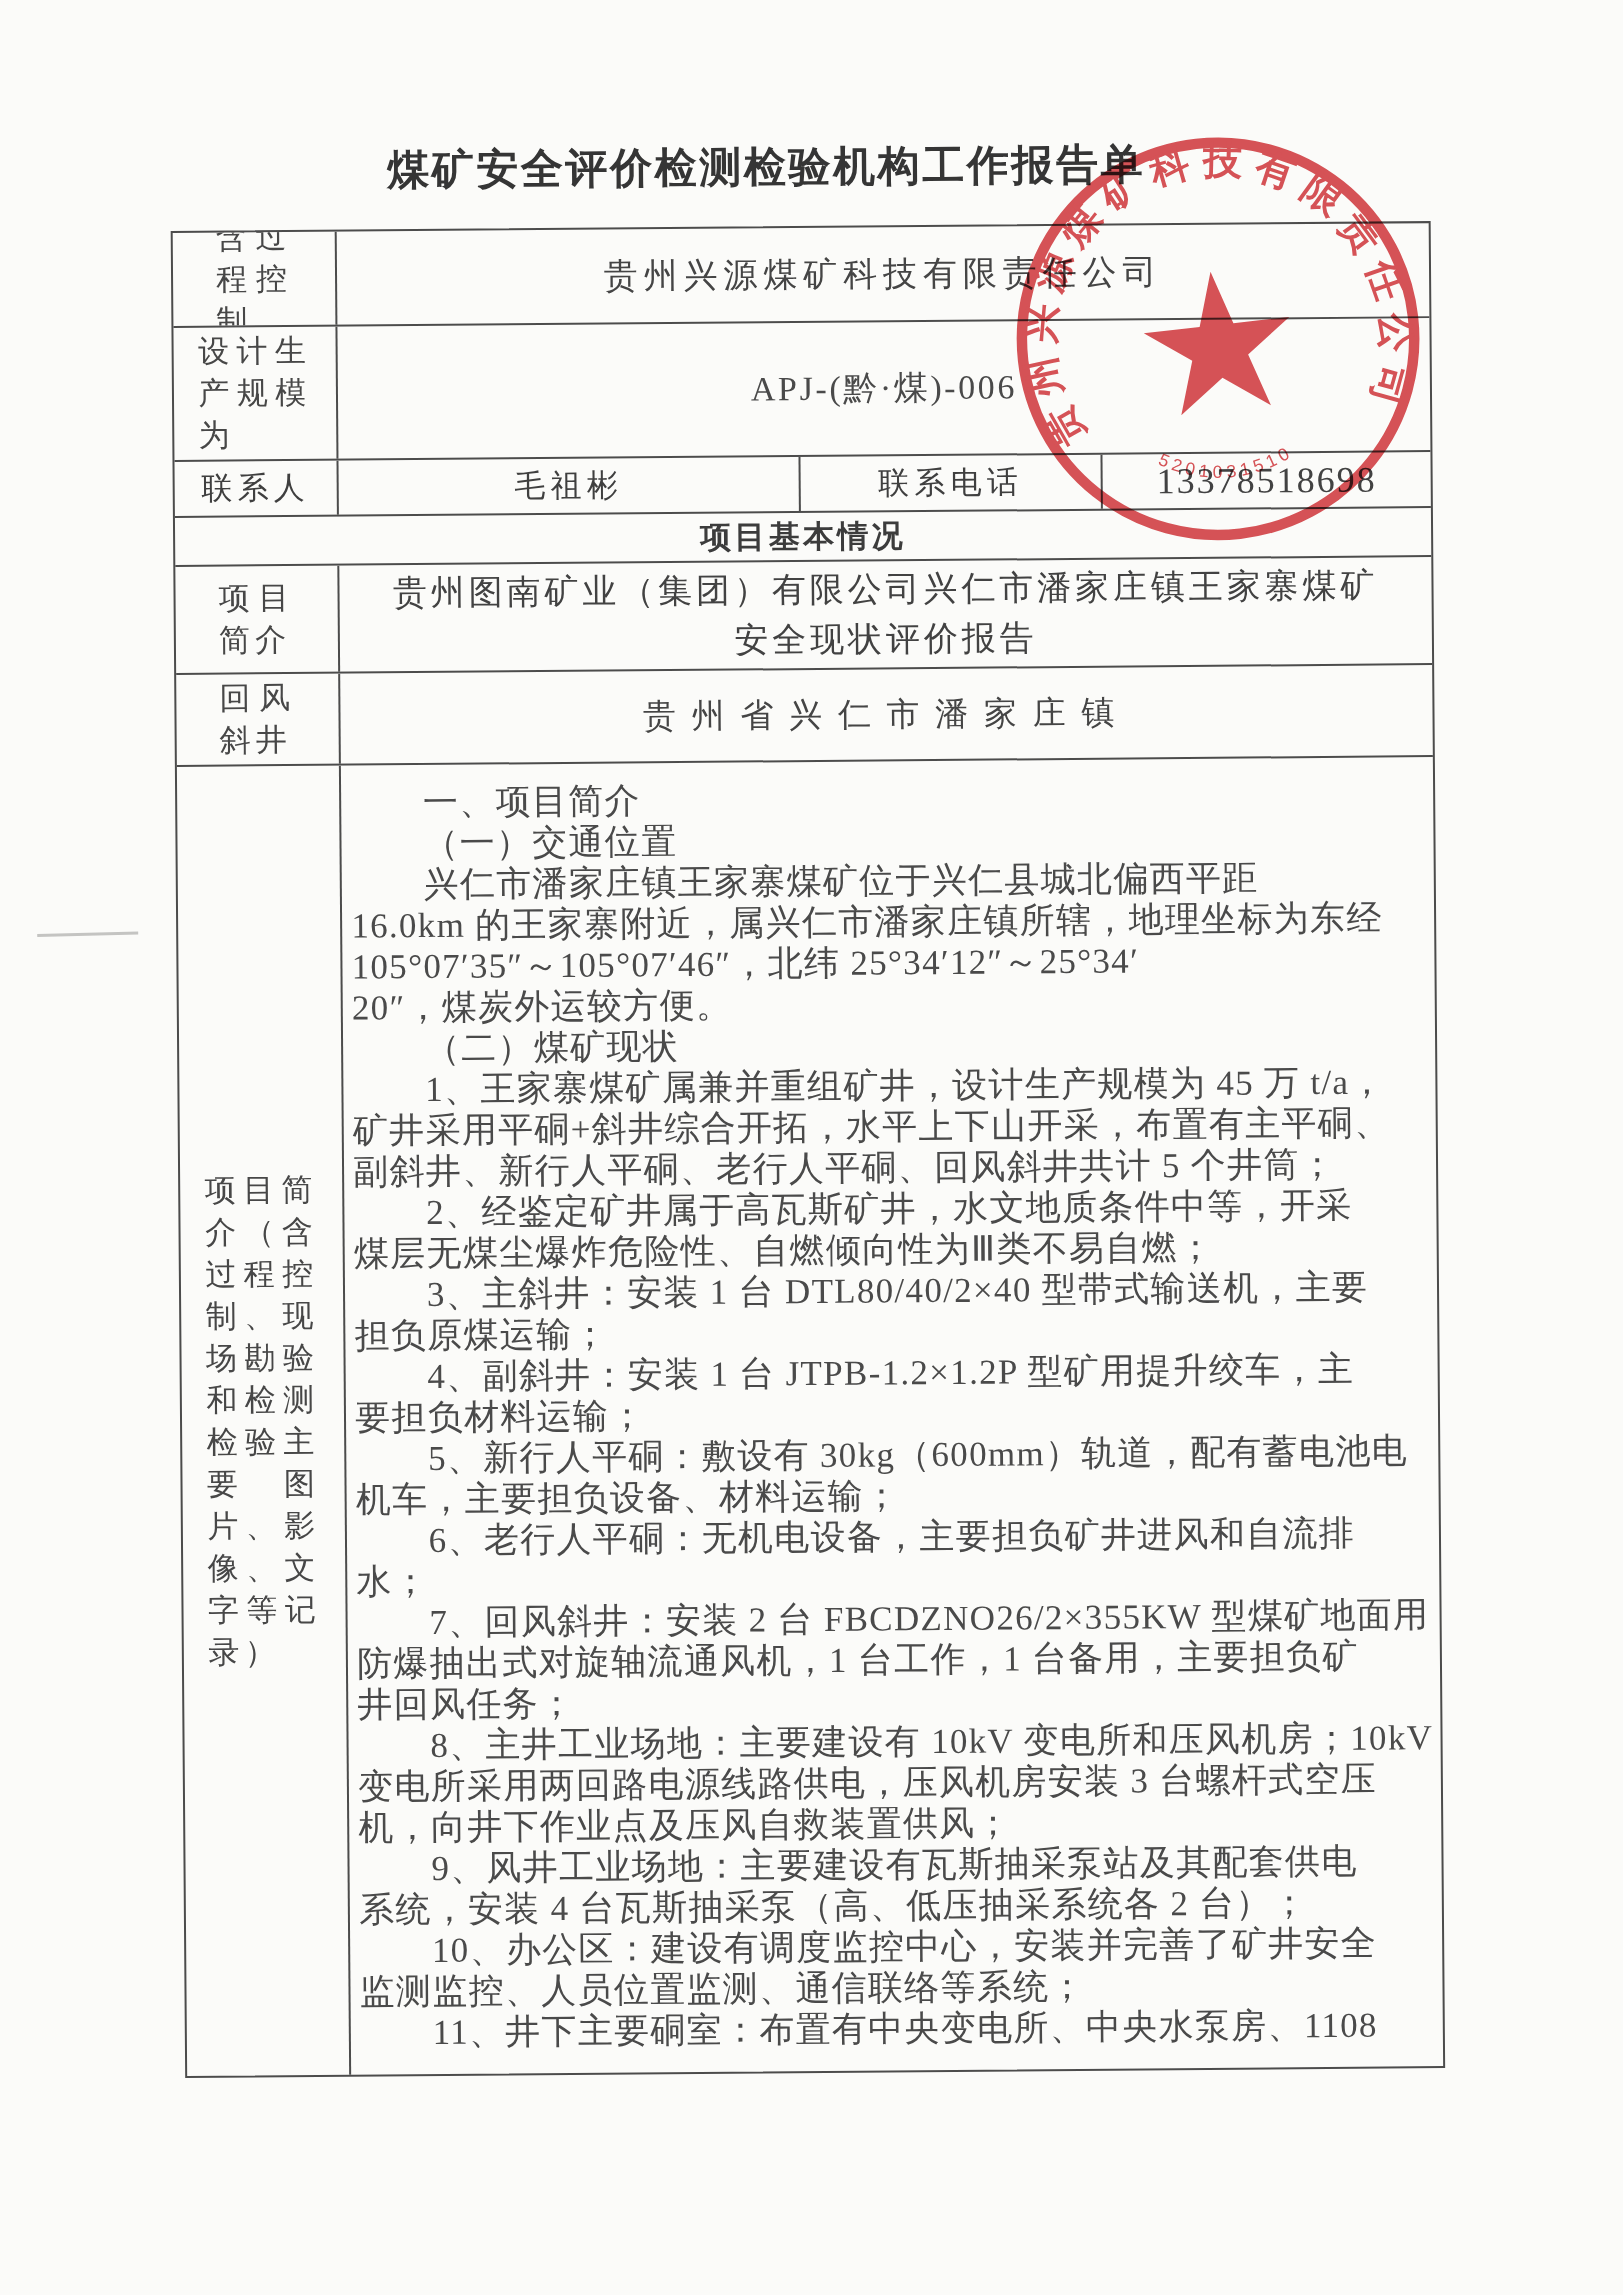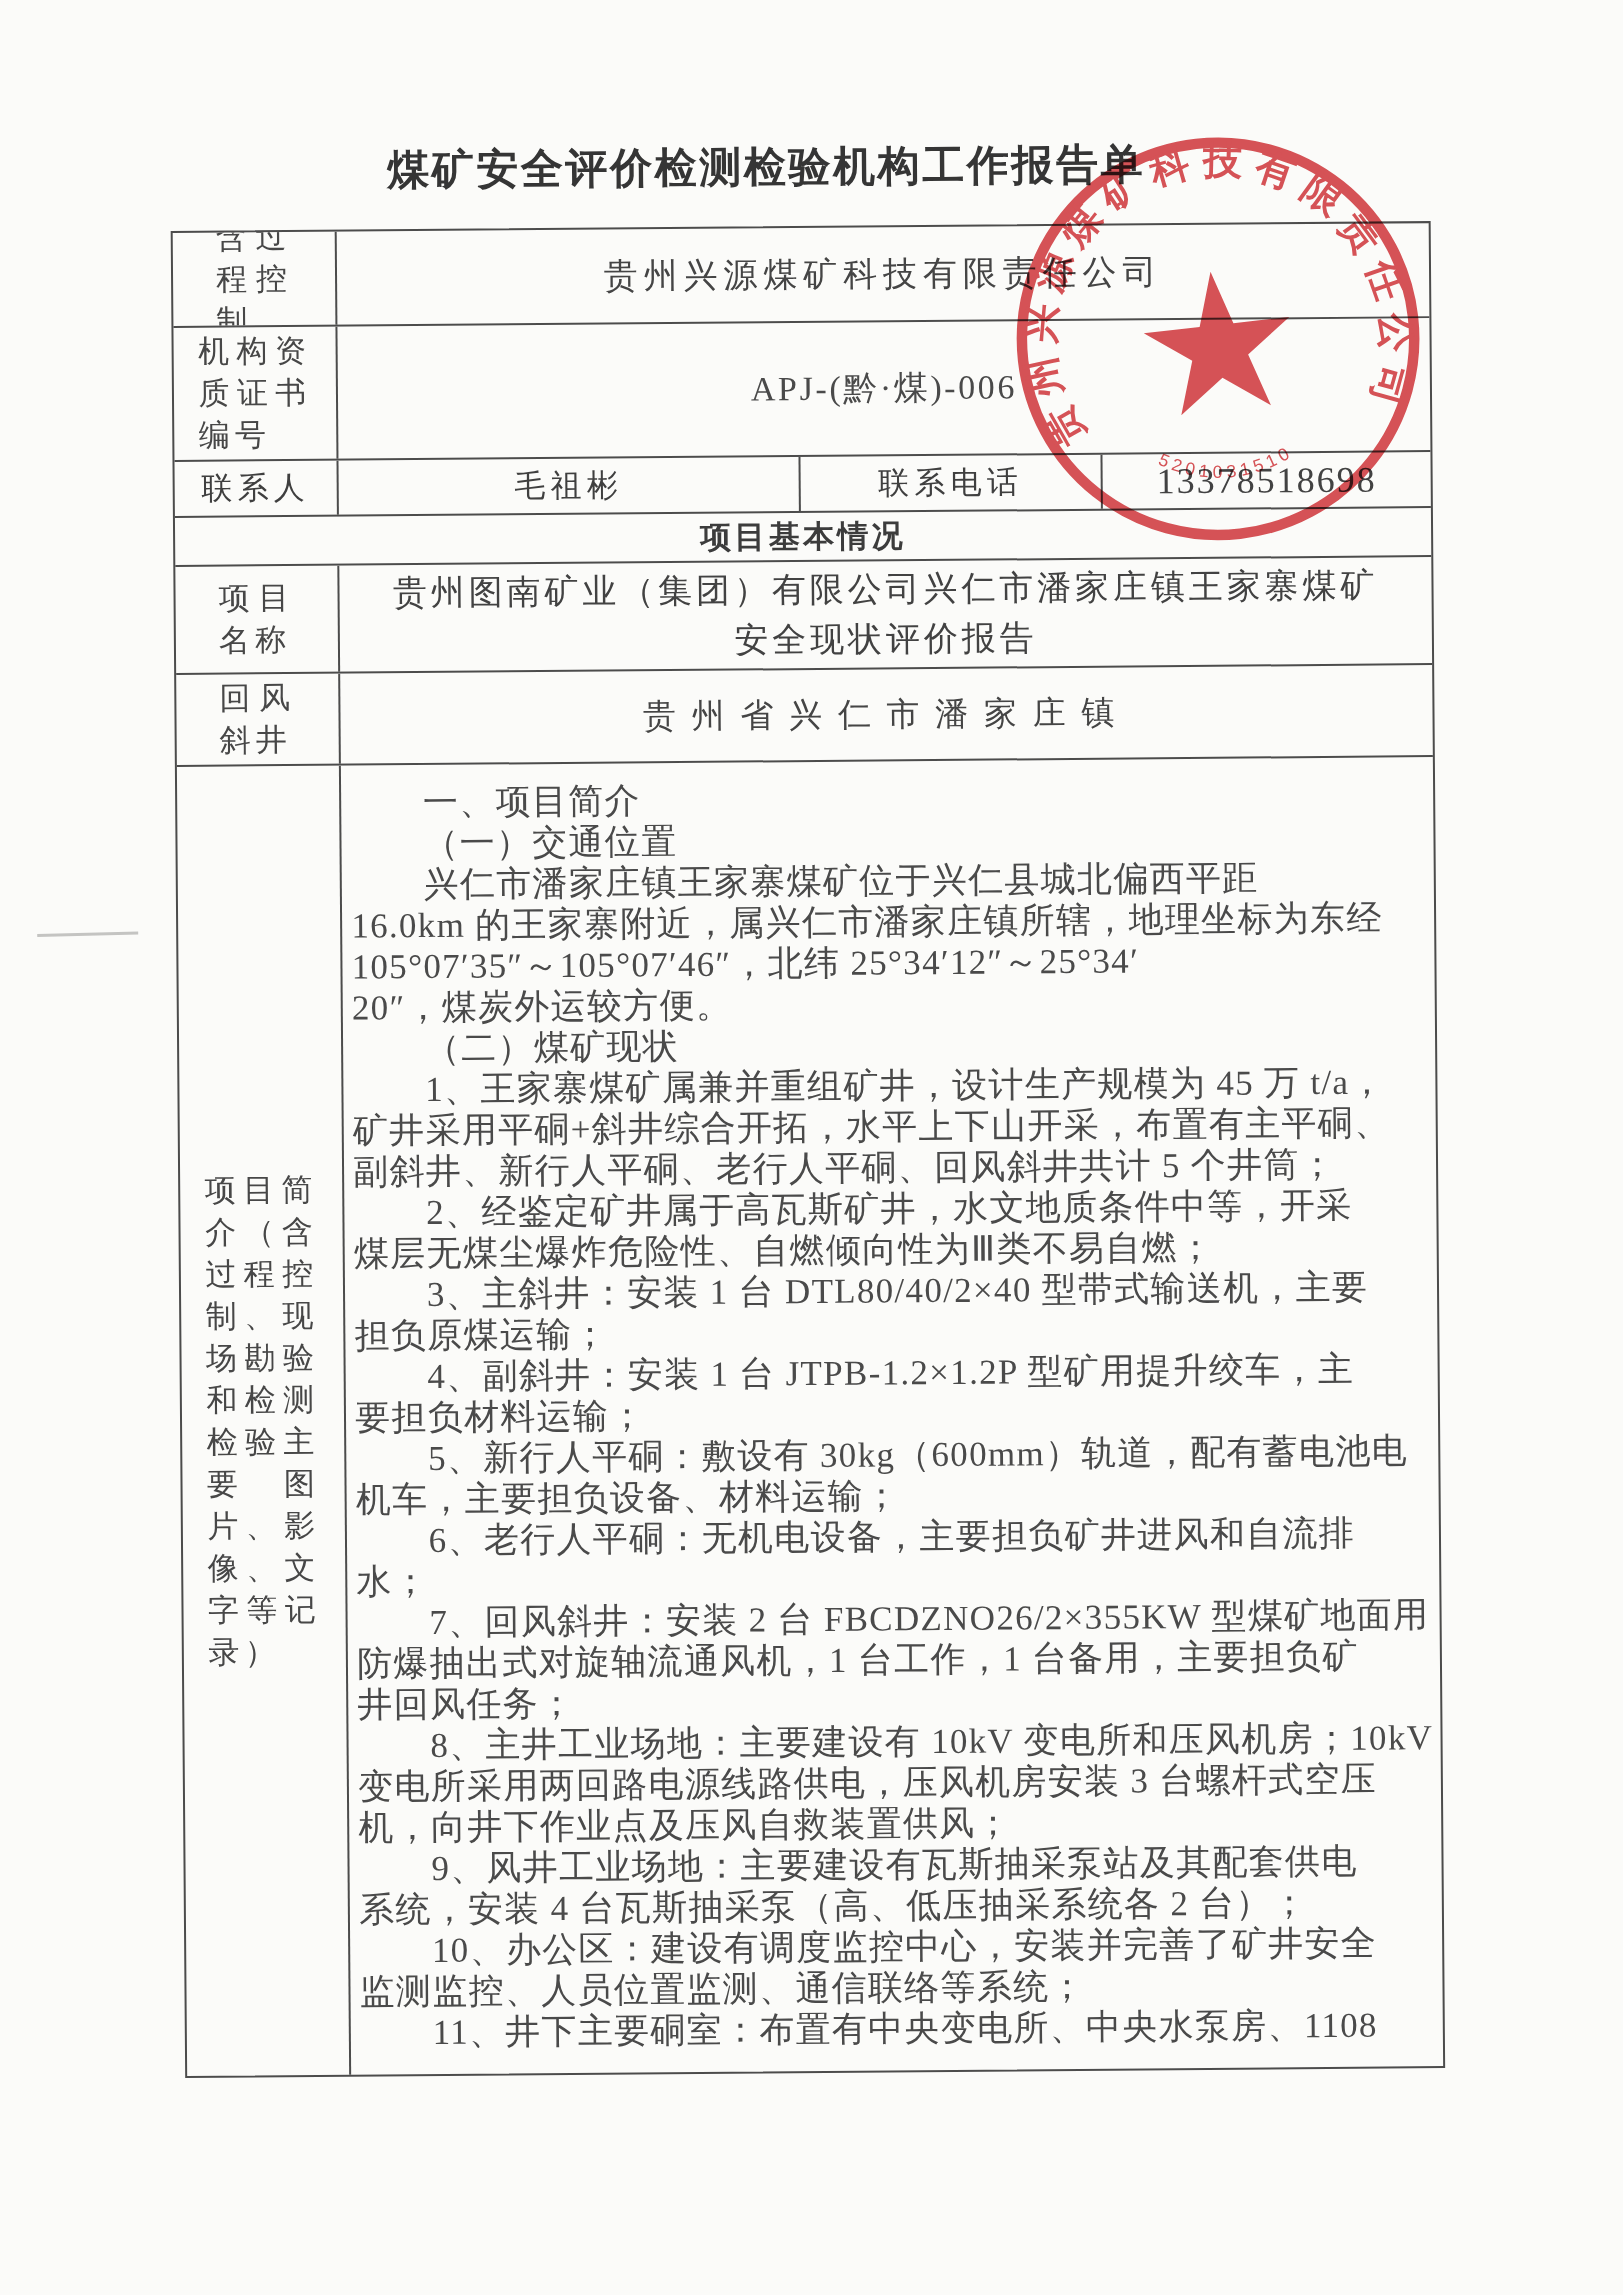--- a/index.html
+++ b/index.html
@@ -86,21 +86,21 @@
       <div class="tcell label-col">
         <div class="lbl lbl-w2">含过程控制</div>
       </div>
       <div class="tcell grow">
         <div class="org-name">贵州兴源煤矿科技有限责任公司</div>
       </div>
     </div>
 
     <div class="trow h205">
       <div class="tcell label-col">
-        <div class="lbl lbl-w3">机构资质证书编号</div>
+        <div class="lbl lbl-w3">设计生产规模为</div>
       </div>
       <div class="tcell grow">
         <div class="cert-no">APJ-(黔·煤)-006</div>
       </div>
     </div>
 
     <div class="trow h85">
       <div class="tcell label-col">
         <div class="contact">联系人</div>
       </div>
@@ -116,21 +116,21 @@
     </div>
 
     <div class="trow h75">
       <div class="tcell grow">
         <div class="sec-head">项目基本情况</div>
       </div>
     </div>
 
     <div class="trow h165">
       <div class="tcell label-col">
-        <div class="lbl lbl-w2">项目名称</div>
+        <div class="lbl lbl-w2">项目简介</div>
       </div>
       <div class="tcell grow pname">
         <div>贵州图南矿业（集团）有限公司兴仁市潘家庄镇王家寨煤矿</div>
         <div>安全现状评价报告</div>
       </div>
     </div>
 
     <div class="trow h140">
       <div class="tcell label-col">
         <div class="lbl lbl-w2">回风斜井</div>

